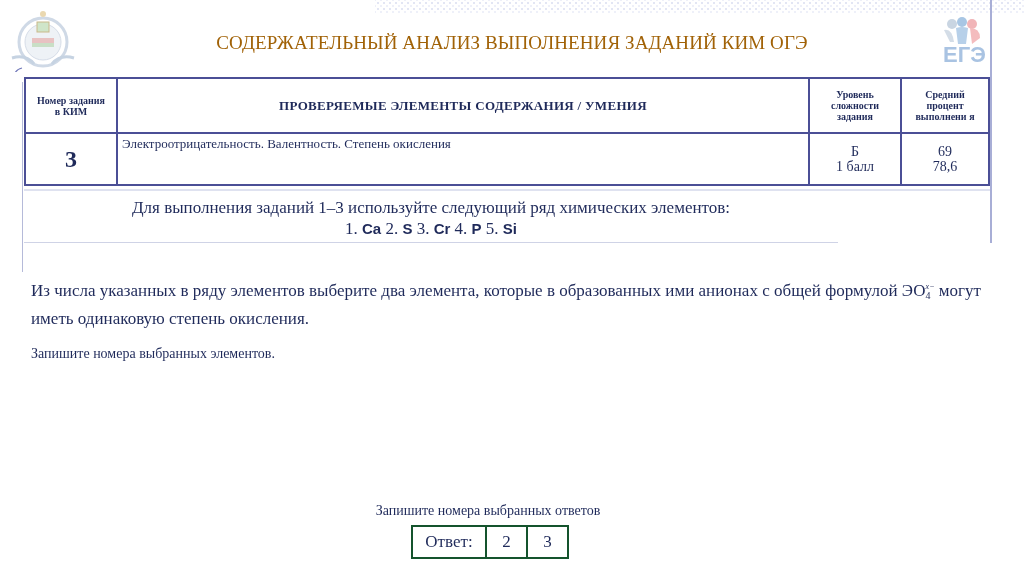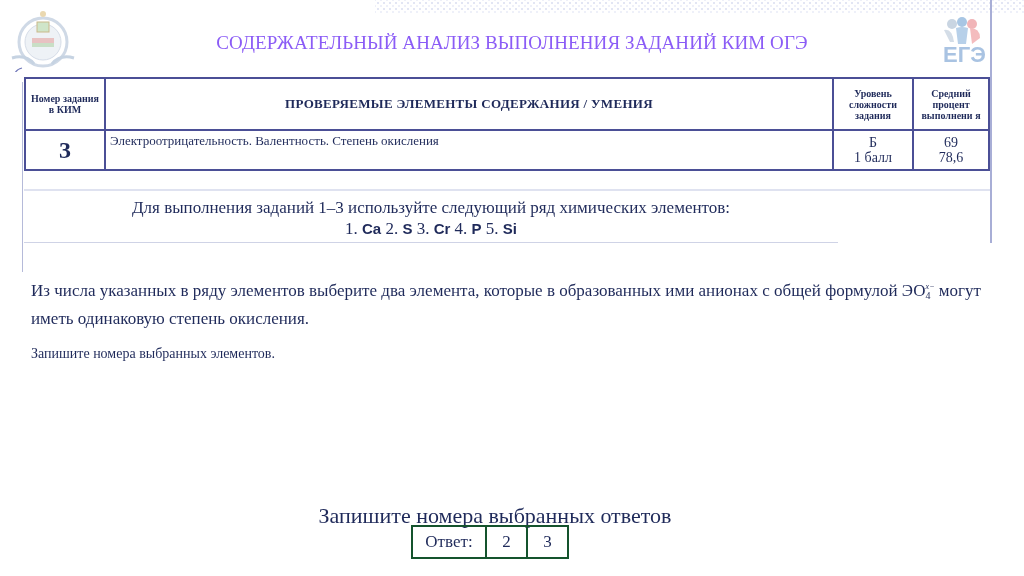--- a/index.html
+++ b/index.html
@@ -31,28 +31,28 @@
     .ege-logo {
       position: absolute; left: 940px; top: 16px; width: 44px; height: 52px;
     }
     .ege-text {
       position: absolute; left: 943px; top: 42px;
       font-family: "Liberation Sans", sans-serif; font-size: 22px; font-weight: bold;
       color: #a9c3e2; letter-spacing: 0px;
     }
     .page-title {
       position: absolute; left: 0; top: 32px; width: 1024px; text-align: center;
-      font-size: 19px; color: #8b5cf6; letter-spacing: 0.1px;
+      font-size: 19px; color: #a16207; letter-spacing: 0.1px;
     }
     .head-table {
       position: absolute; left: 24px; top: 77px; width: 966px;
       border-collapse: collapse;
     }
     .head-table td {
-      border: 2px solid #4b4f96; padding: 4px; vertical-align: middle;
+      border: 2px solid #4b4f96; padding: 10px; vertical-align: middle;
     }
     .th-small {
       font-size: 10px; font-weight: bold; text-align: center; line-height: 11px; color: #1f2a5a;
     }
     .th-main {
       font-size: 13px; font-weight: bold; text-align: center; letter-spacing: 0.3px;
     }
     .task-num { font-size: 24px; font-weight: bold; text-align: center; }
     .topic { font-size: 13px; vertical-align: top !important; padding: 2px 4px !important; margin-left: 8px; }
     .val { font-size: 14px; text-align: center; line-height: 15px; }
@@ -70,21 +70,21 @@
     .question {
       position: absolute; left: 31px; top: 275px; width: 950px;
       font-size: 17px; line-height: 23px; text-align: justify; text-align-last: left;
     }
     .question sub { font-size: 10px; vertical-align: -3px; }
     .question sup { font-size: 8px; vertical-align: 7px; font-style: italic; margin-left: -5px; }
     .write-line {
       position: absolute; left: 31px; top: 346px; font-size: 14px;
     }
     .answer-caption {
-      position: absolute; left: 0; top: 503px; width: 976px; text-align: center; font-size: 22px; margin-left: 7px;
+      position: absolute; left: 0; top: 503px; width: 976px; text-align: center; font-size: 14px;
     }
     .answer-table {
       position: absolute; left: 411px; top: 525px; border-collapse: collapse;
     }
     .answer-table td {
       border: 2px solid #14532d; height: 30px; font-size: 17px; text-align: center; padding: 0;
     }
   </style>
 </head>
 <body>

